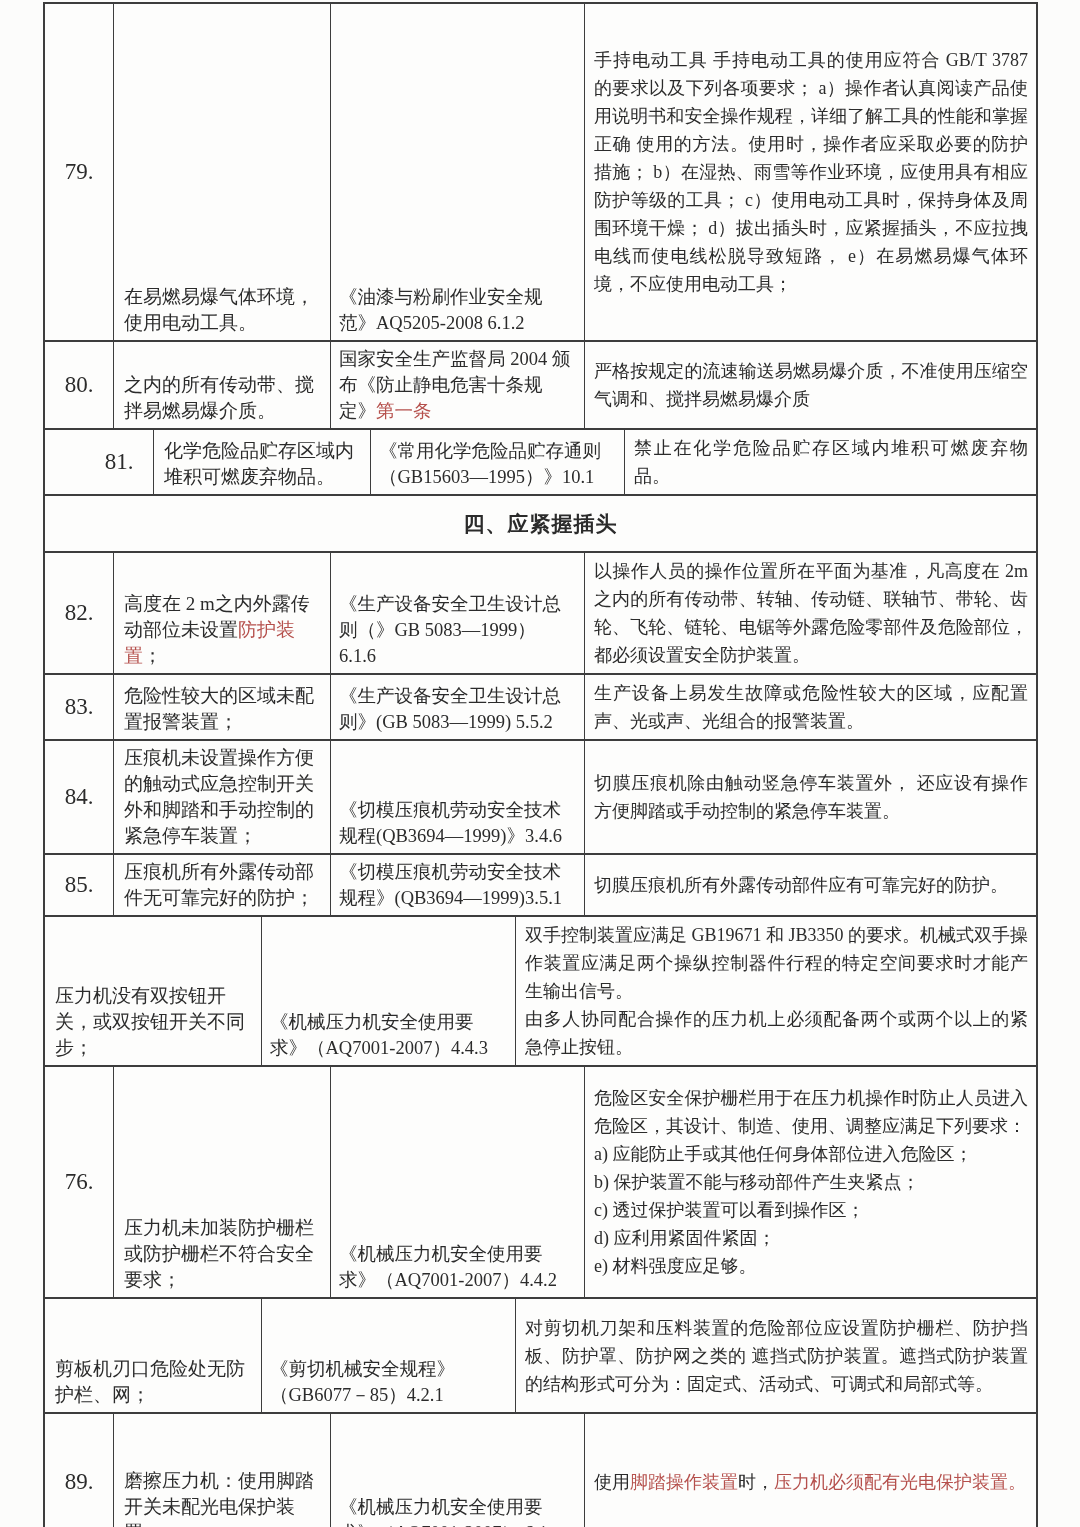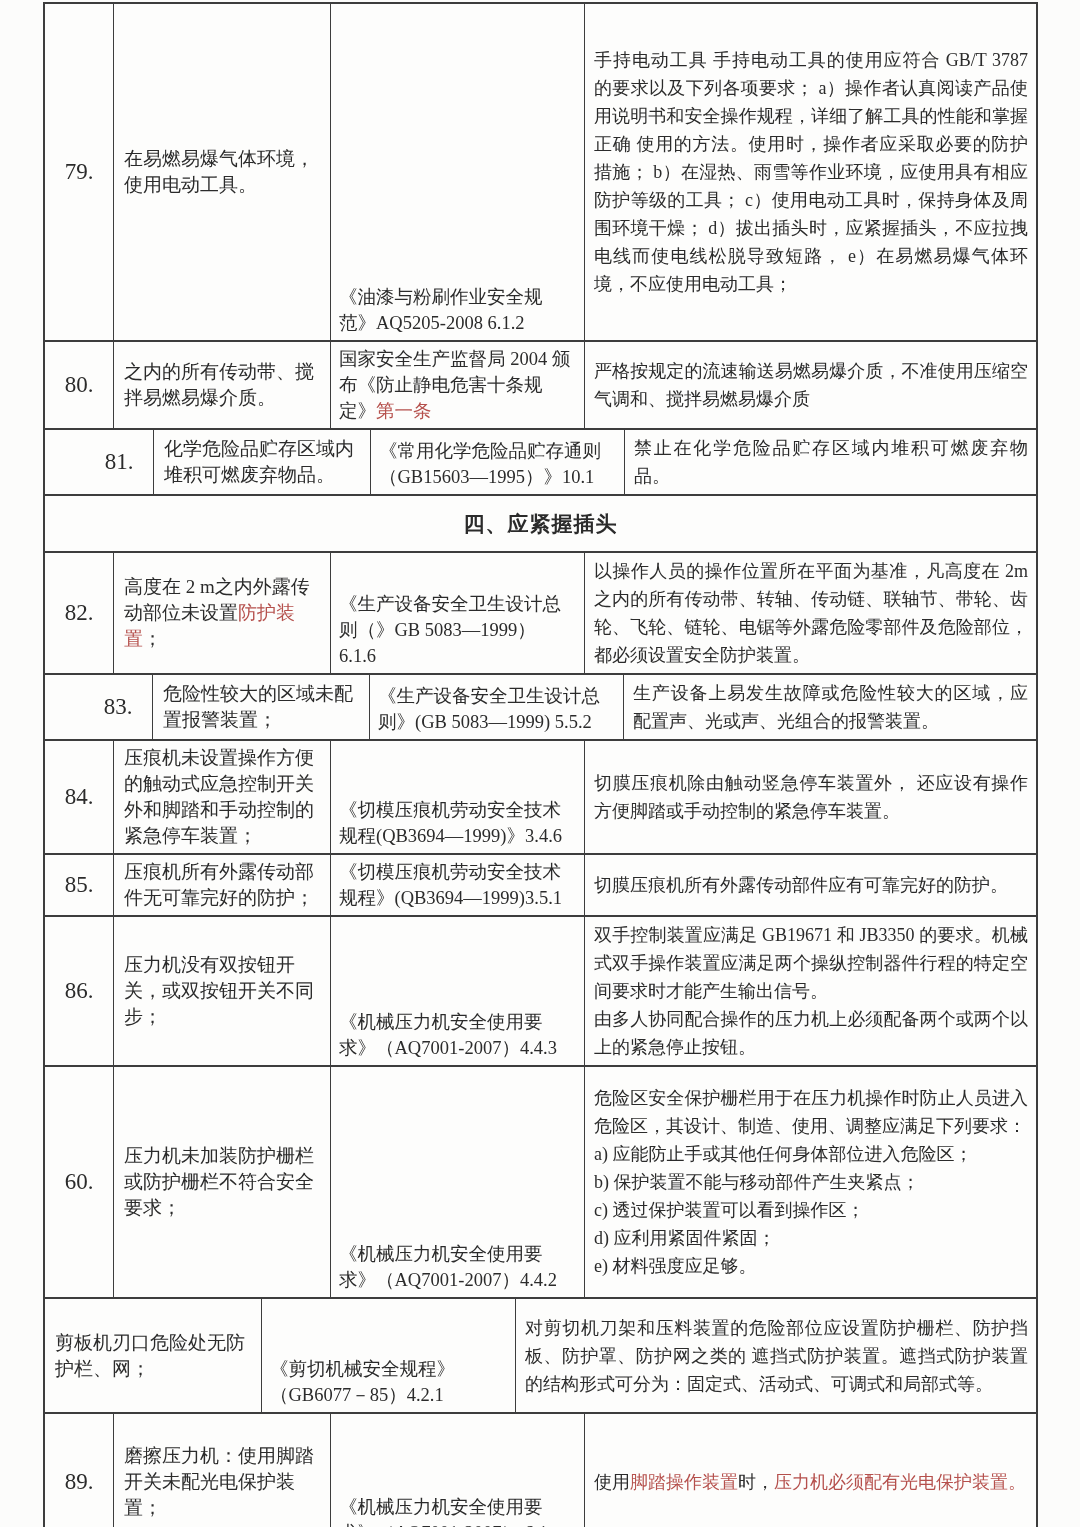--- a/index.html
+++ b/index.html
@@ -33,21 +33,21 @@
     width: 69px;
     flex: 0 0 69px;
     border-right: 1px solid var(--border, #3d3d3d);
     display: flex; align-items: center; justify-content: center;
     font-size: 23px;
   }
   .cell-desc {
     width: 217px;
     flex: 0 0 217px;
     border-right: 1px solid var(--border, #3d3d3d);
-    display: flex; align-items: center;
+    display: flex; align-items: flex-end;
     padding: 4px 10px;
   }
   .cell-desc .txt { font-size: 19px; line-height: 26px; }
   .cell-ref {
     width: 254px;
     flex: 0 0 254px;
     border-right: 1px solid var(--border, #3d3d3d);
     display: flex; align-items: flex-end;
     padding: 4px 8px;
   }
@@ -117,21 +117,21 @@
     <div class="cell cell-desc">
       <div class="txt"><span>高度在 2 m之内外露传动部位未设置</span><span style="color: rgb(181, 80, 76);">防护装置</span><span>；</span></div>
     </div>
     <div class="cell cell-ref">
       <div class="txt"><span>《生产设备安全卫生设计总则（》GB 5083—1999） 6.1.6</span></div>
     </div>
     <div class="cell cell-req">
       <div class="txt"><span>以操作人员的操作位置所在平面为基准，凡高度在 2m 之内的所有传动带、转轴、传动链、联轴节、带轮、齿轮、飞轮、链轮、电锯等外露危险零部件及危险部位，都必须设置安全防护装置。</span></div>
     </div>
   </div>
-      <div class="trow" style="min-height: 65px; padding-left: 39px;">
+      <div class="trow" style="min-height: 65px;">
     <div class="cell cell-num">83.</div>
     <div class="cell cell-desc">
       <div class="txt"><span>危险性较大的区域未配置报警装置；</span></div>
     </div>
     <div class="cell cell-ref">
       <div class="txt"><span>《生产设备安全卫生设计总则》(GB 5083—1999) 5.5.2</span></div>
     </div>
     <div class="cell cell-req">
       <div class="txt"><span>生产设备上易发生故障或危险性较大的区域，应配置声、光或声、光组合的报警装置。</span></div>
     </div>
@@ -154,33 +154,32 @@
       <div class="txt"><span>压痕机所有外露传动部件无可靠完好的防护；</span></div>
     </div>
     <div class="cell cell-ref">
       <div class="txt"><span>《切模压痕机劳动安全技术规程》(QB3694—1999)3.5.1</span></div>
     </div>
     <div class="cell cell-req">
       <div class="txt"><span>切膜压痕机所有外露传动部件应有可靠完好的防护。</span></div>
     </div>
   </div>
       <div class="trow" style="min-height: 145px;">
-    <div class="cell cell-num">86.</div>
     <div class="cell cell-desc">
       <div class="txt"><span>压力机没有双按钮开关，或双按钮开关不同步；</span></div>
     </div>
     <div class="cell cell-ref">
       <div class="txt"><span>《机械压力机安全使用要求》（AQ7001-2007）4.4.3</span></div>
     </div>
     <div class="cell cell-req">
       <div class="txt"><span>双手控制装置应满足 GB19671 和 JB3350 的要求。机械式双手操作装置应满足两个操纵控制器件行程的特定空间要求时才能产生输出信号。</span><br><span>由多人协同配合操作的压力机上必须配备两个或两个以上的紧急停止按钮。</span></div>
     </div>
   </div>
       <div class="trow" style="min-height: 232px;">
-    <div class="cell cell-num">60.</div>
+    <div class="cell cell-num">76.</div>
     <div class="cell cell-desc">
       <div class="txt"><span>压力机未加装防护栅栏或防护栅栏不符合安全要求；</span></div>
     </div>
     <div class="cell cell-ref">
       <div class="txt"><span>《机械压力机安全使用要求》（AQ7001-2007）4.4.2</span></div>
     </div>
     <div class="cell cell-req">
       <div class="txt"><span>危险区安全保护栅栏用于在压力机操作时防止人员进入危险区，其设计、制造、使用、调整应满足下列要求：</span><br><span>a) 应能防止手或其他任何身体部位进入危险区；</span><br><span>b) 保护装置不能与移动部件产生夹紧点；</span><br><span>c) 透过保护装置可以看到操作区；</span><br><span>d) 应利用紧固件紧固；</span><br><span>e) 材料强度应足够。</span></div>
     </div>
   </div>

